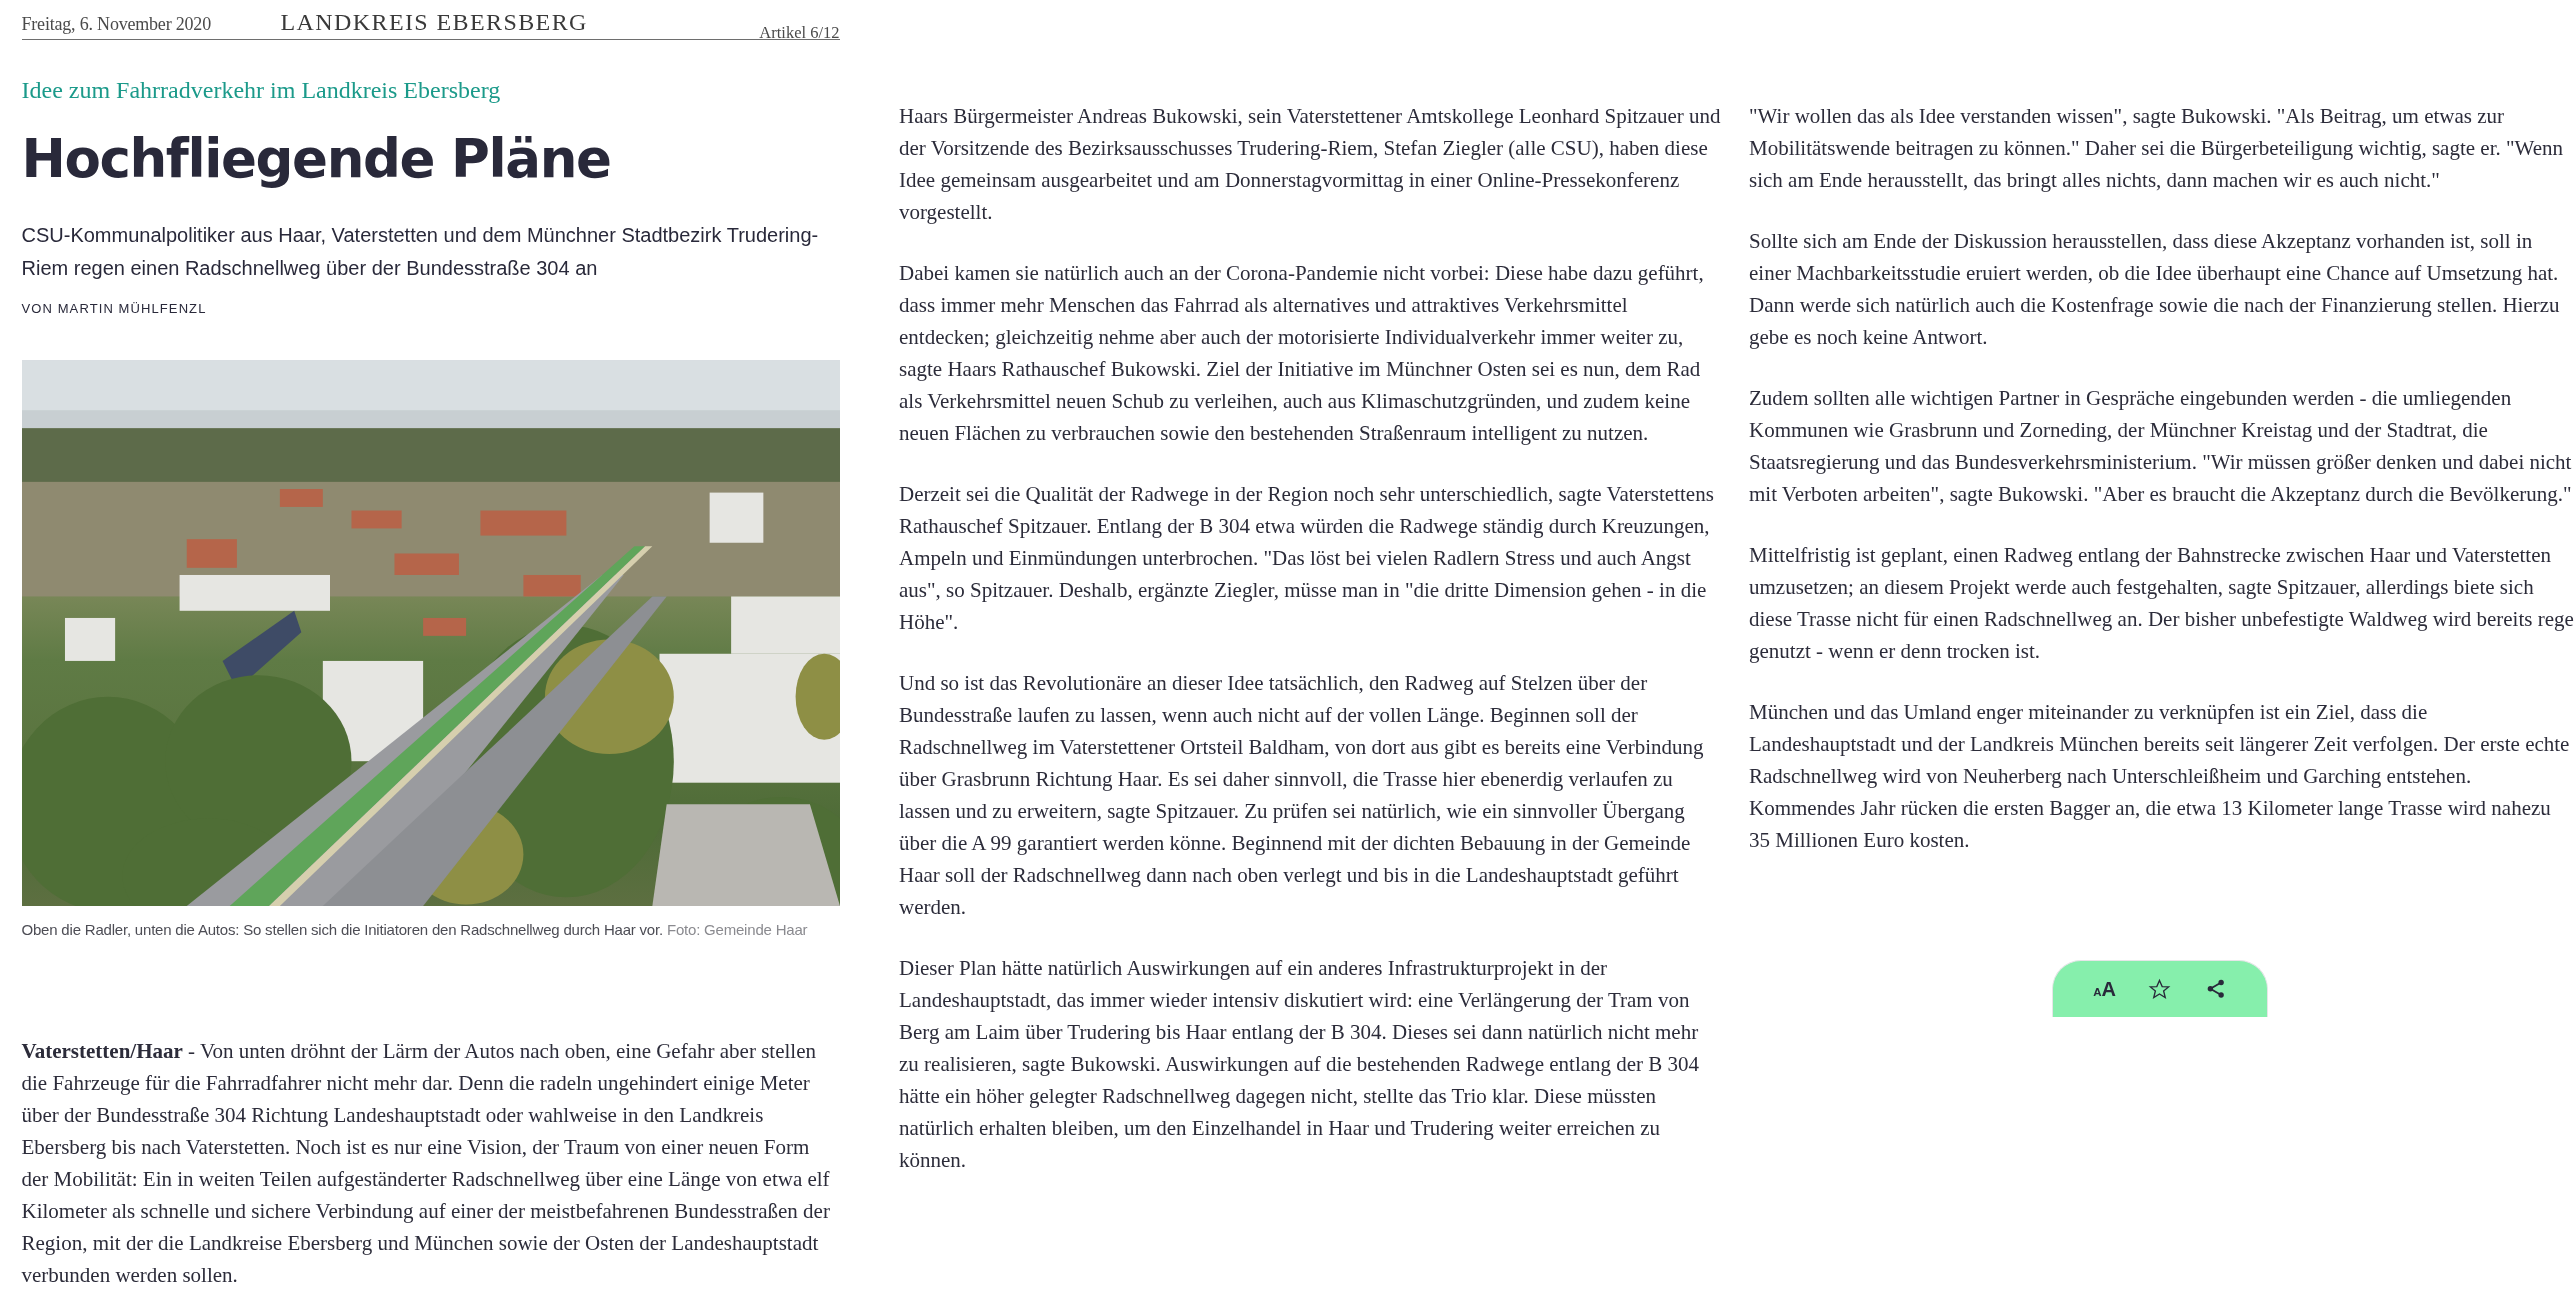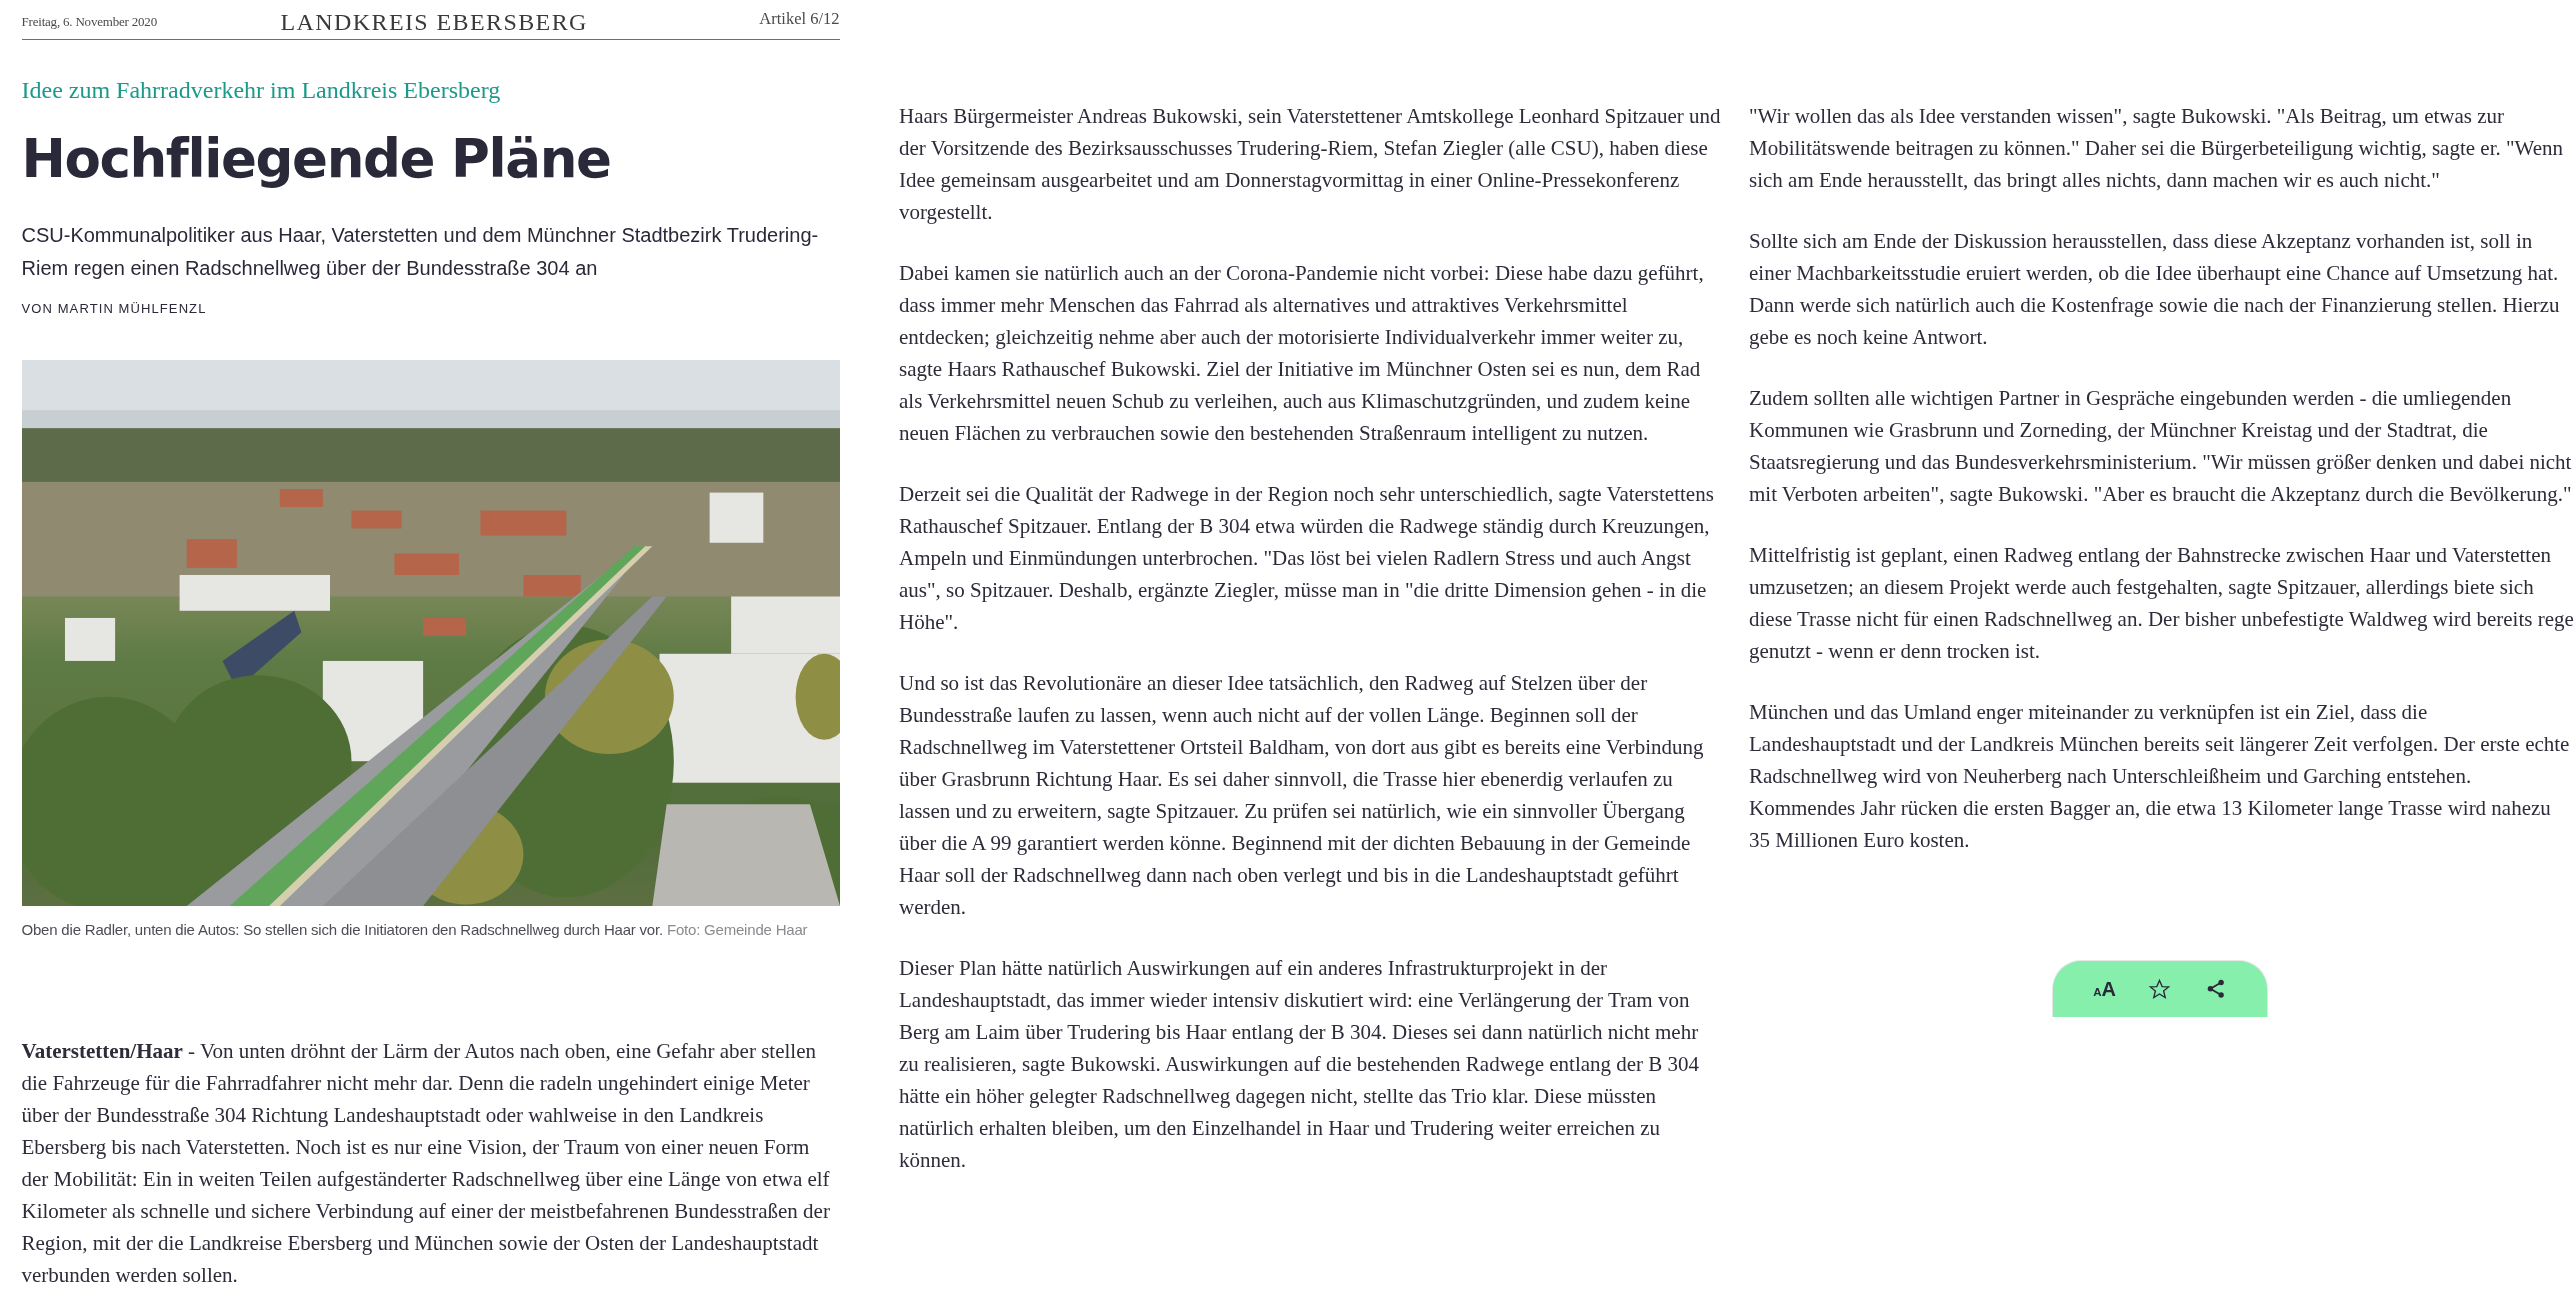--- a/index.html
+++ b/index.html
@@ -23,35 +23,35 @@
       width: 818px;
       height: 32px;
       border-bottom: 1.4px solid #6e6e6e;
       font-family: "Liberation Serif", serif;
       color: #4a4a4a;
     }
     .masthead .date {
       position: absolute;
       left: 0;
       top: 7.2px;
-      font-size: 13px;
+      font-size: 18px;
       letter-spacing: -0.2px;
     }
     .masthead .paper {
       position: absolute;
       left: 259px;
       top: 1.4px;
       font-size: 24px;
       letter-spacing: 1.4px;
       color: #3a3a3a;
     }
     .masthead .page {
       position: absolute;
       right: 0;
-      top: 2px;
+      top: 16px;
       font-size: 16.5px;
     }
 
     
     .col1 {
       position: absolute;
       left: 21.5px;
       top: 0;
       width: 818px;
     }

